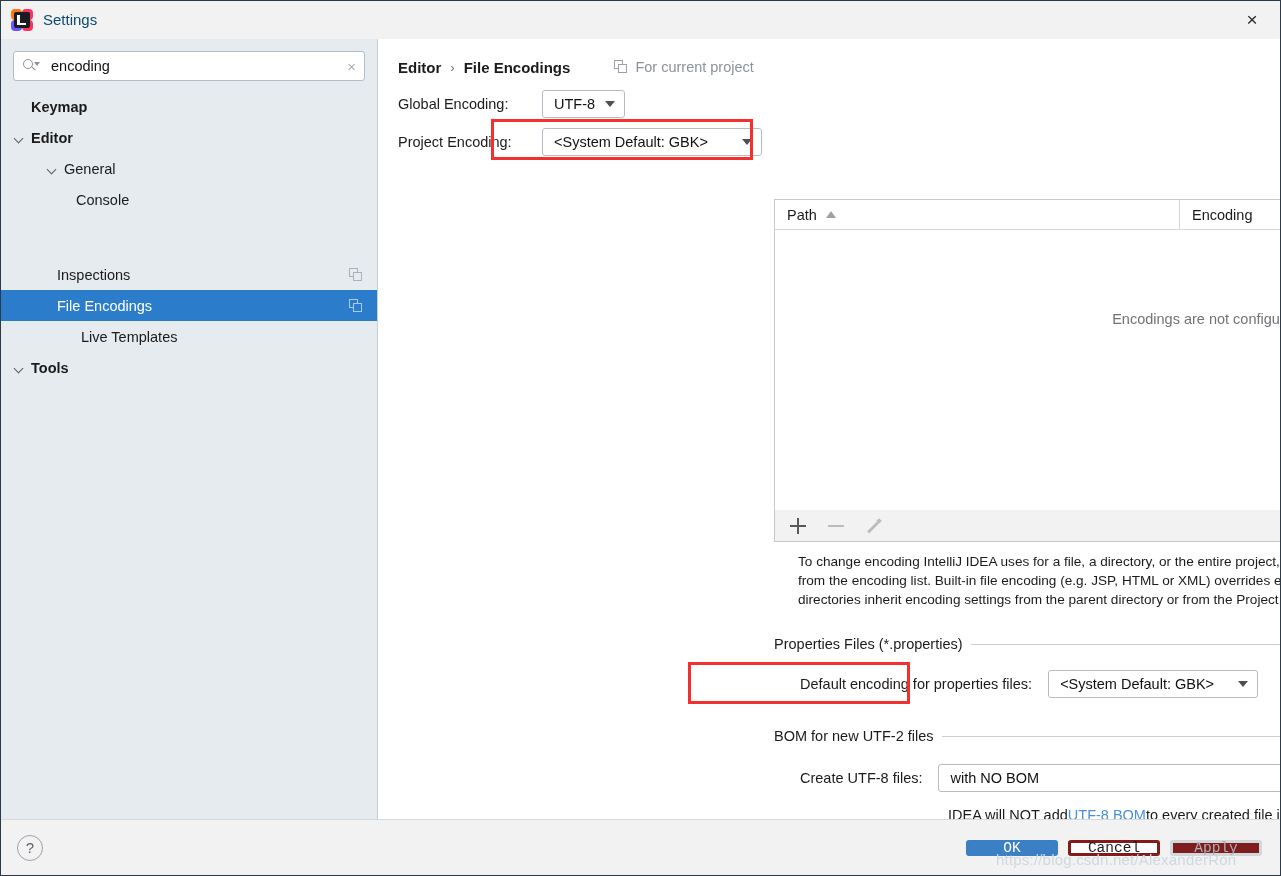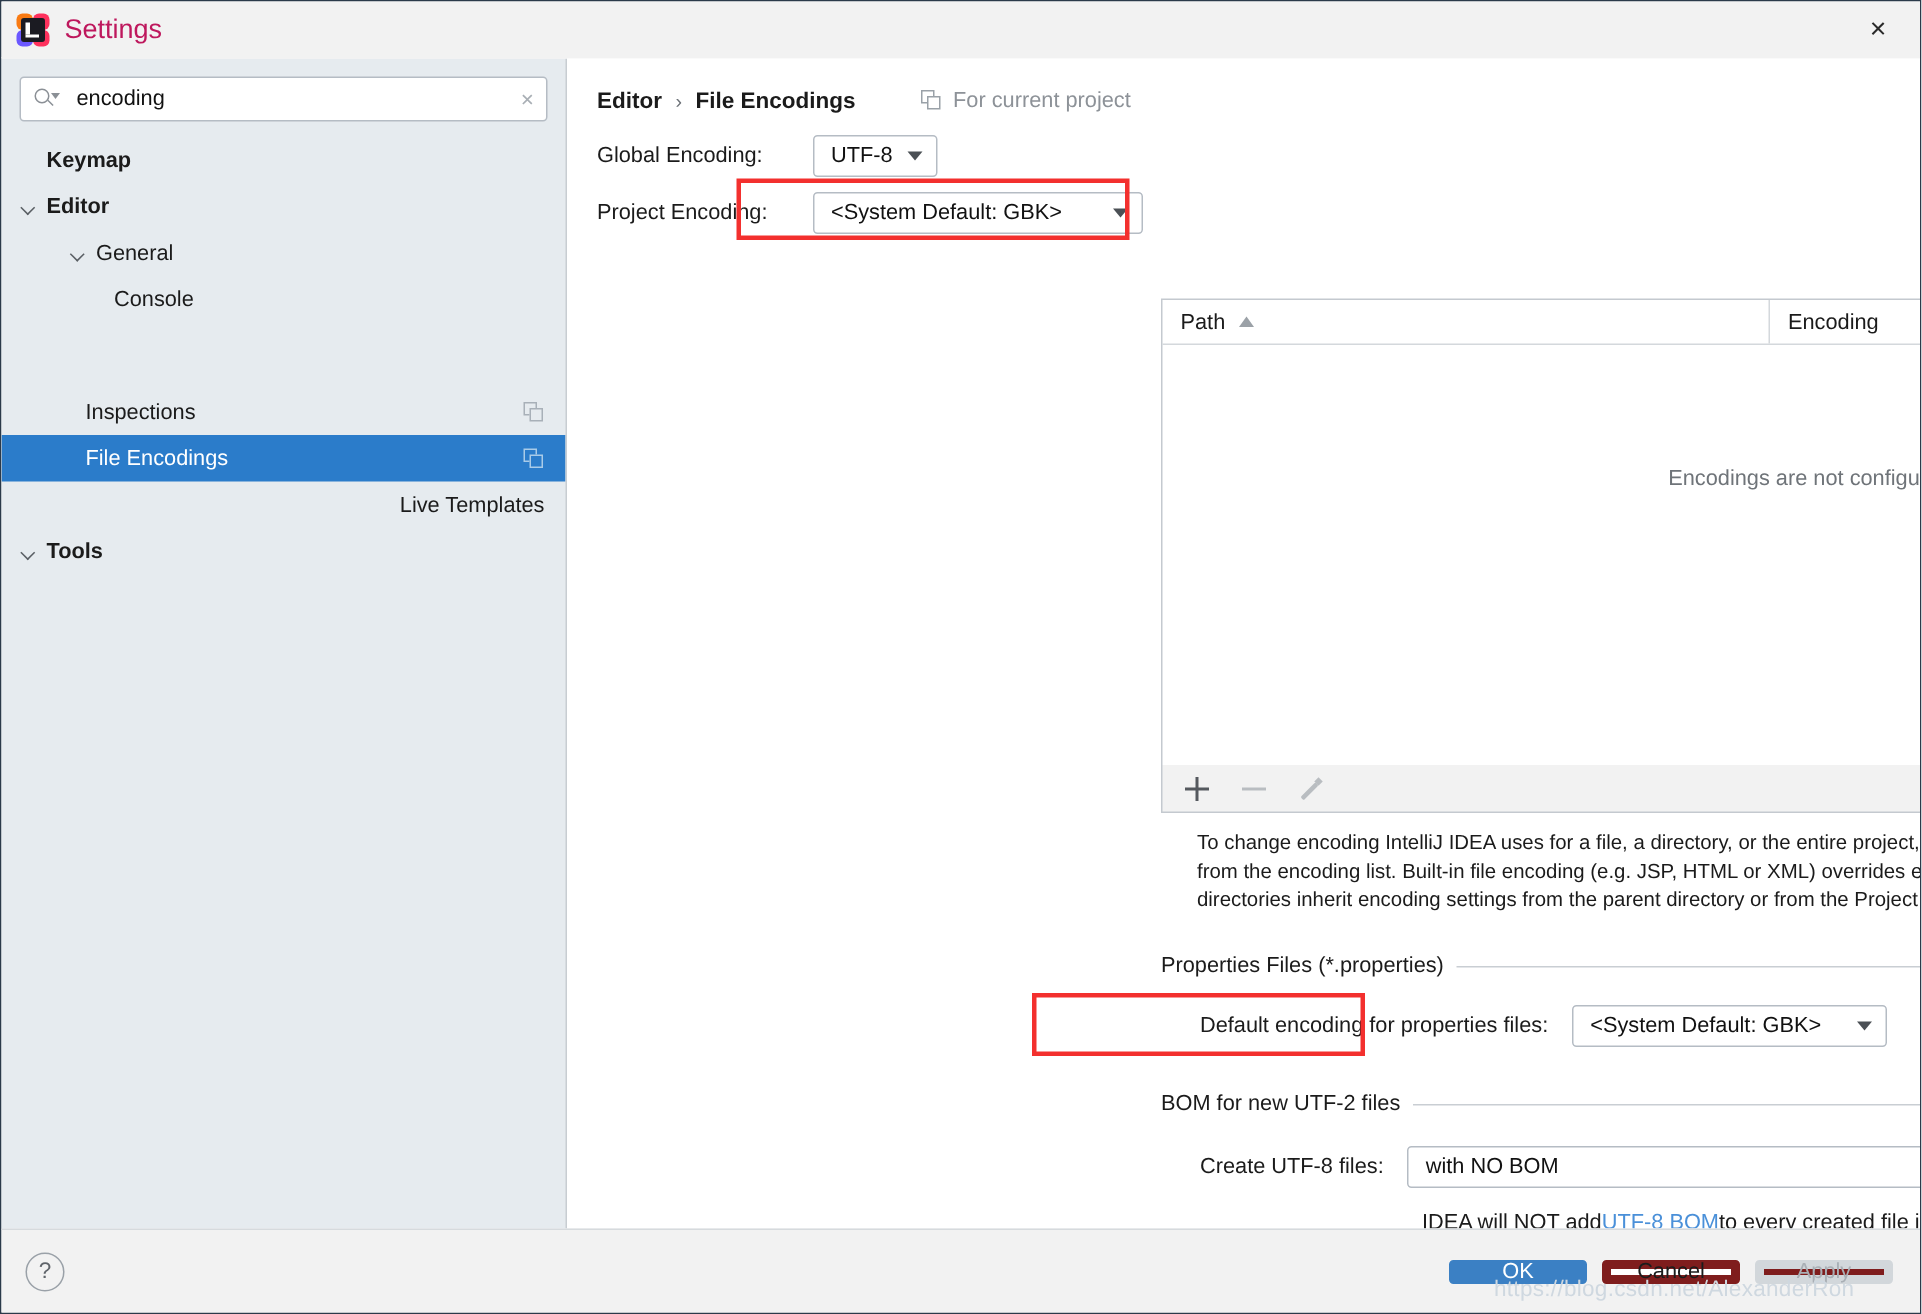--- a/index.html
+++ b/index.html
@@ -23,21 +23,21 @@
   .titlebar {
     height: 38px; min-height: 38px;
     background: #f2f2f2;
     display: flex; align-items: center;
     padding-left: 10px;
     position: relative;
     border-bottom: 1px solid #f2f2f2;
   }
   .app-icon { width: 22px; height: 22px; position: relative; margin-right: 10px; flex: 0 0 auto; }
   .app-icon .blob { position: absolute; border-radius: 4px; }
-  .title-text { font-size: 18px; color: #be185d; }
+  .title-text { font-size: 15px; color: #0c4a6e; }
   .close-btn {
     position: absolute; right: 0; top: 0;
     width: 56px; height: 38px;
     display: flex; align-items: center; justify-content: center;
     font-size: 19px; color: #2a2a2a; cursor: default;
   }
 
   
   .body { flex: 1; display: flex; min-height: 0; }
 
@@ -213,24 +213,24 @@
   }
   .help-btn {
     width: 26px; height: 26px; border-radius: 50%;
     border: 1.4px solid #9aa1a8; color: #5f646a;
     display: flex; align-items: center; justify-content: center;
     font-size: 15px; cursor: default;
   }
   .footer-right { margin-left: auto; display: flex; align-items: center; gap: 10px; }
   .btn {
     height: 16px; min-width: 92px; padding: 0 16px;
-    border: 6px solid #7f1d1d; border-radius: 3px; background: #ffffff;
+    border: 3px solid #7f1d1d; border-radius: 3px; background: #ffffff;
     font-size: 14.5px; color: #1b1b1b;
     display: flex; align-items: center; justify-content: center; cursor: default;
-    font-family: Liberation Sans, sans-serif;
+    font-family: Liberation Mono, monospace;
   }
   .btn.primary { background: #3b80c4; border-color: #3b80c4; color: #ffffff; }
   .btn.disabled { color: #a9afb5; background: #7f1d1d; border-color: #d2d7db; }
   .watermark {
     position: absolute; left: 995px; top: 31px;
     font-size: 15px; color: #cfd8e0; white-space: nowrap;
     letter-spacing: .2px; pointer-events: none;
   }
 </style>
 </head>
@@ -298,21 +298,21 @@
         </div>
 
         <div class="tree-item selected" style="padding-left:56px;">
           <span class="tree-label">File Encodings</span>
           <span class="copy-icon">
             <span class="sq-back"></span>
               <span class="sq-front"></span>
           </span>
         </div>
 
-        <div class="tree-item" style="padding-left:44px;justify-content:flex-end;">
+        <div class="tree-item" style="padding-left:80px;">
           <span class="tree-label">Live Templates</span>
         </div>
 
         <div class="tree-item bold" style="padding-left:12px;">
           <span class="tw expanded"></span>
           <span class="tree-label">Tools</span>
         </div>
 
       </div>
     </div>

